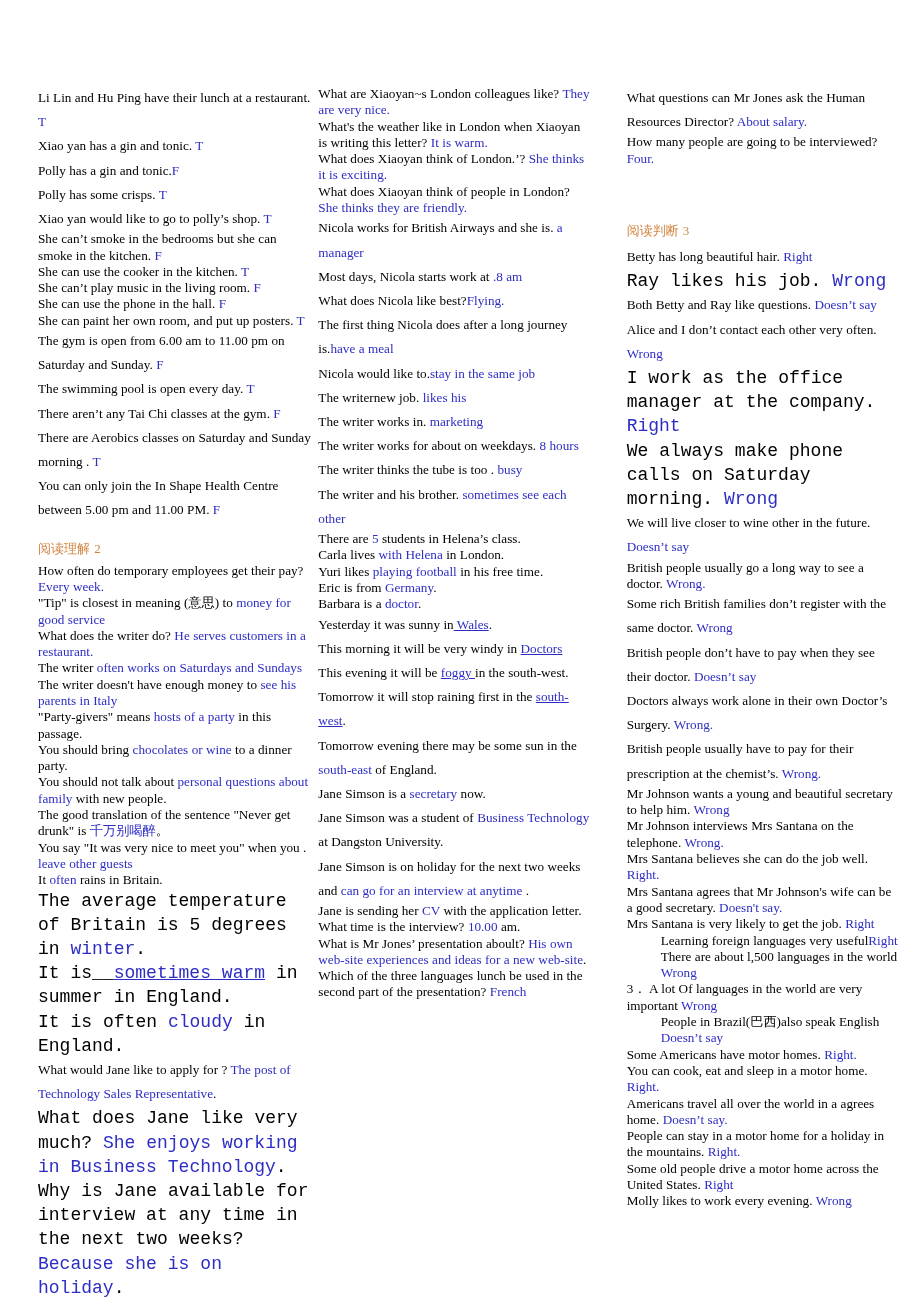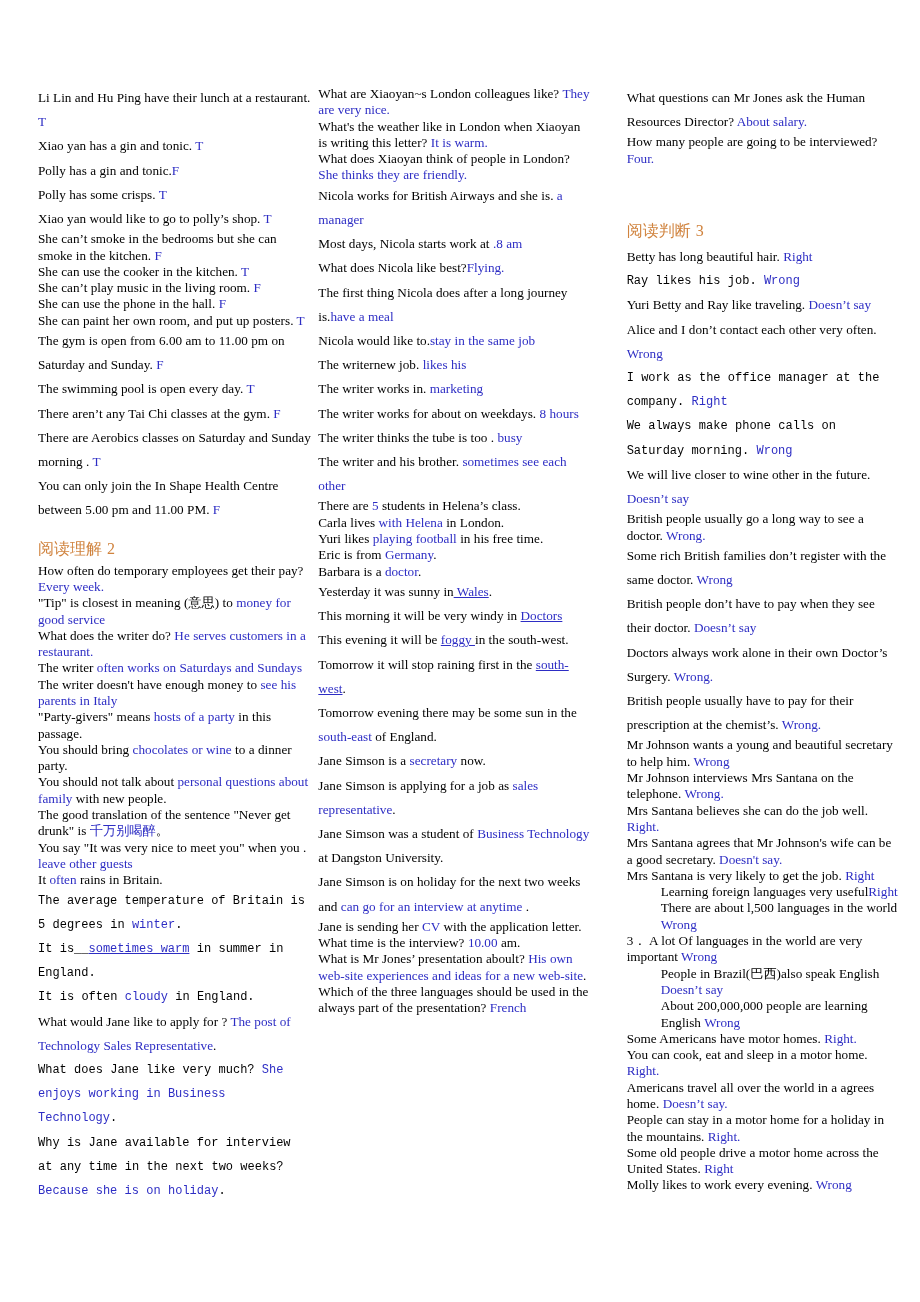--- a/index.html
+++ b/index.html
@@ -41,28 +41,28 @@
     font-size: 13.2px;
     line-height: 16.3px;
     text-align: left;
     margin: 0;
     padding: 0;
     word-spacing: 0.1px;
   }
   .ln.loose { line-height: 24.2px; }
   .ln.mono {
     font-family: "Liberation Mono", "DejaVu Sans Mono", monospace;
-    font-size: 12px;
+    font-size: 18px;
     line-height: 24.2px;
     letter-spacing: 0px;
   }
   .ln.indent { padding-left: 34px; }
 
   .heading {
-    font-size: 16px;
+    font-size: 13px;
     line-height: 24px;
     color: #d0833e;
     margin: 0;
     padding-top: 14px;
     padding-bottom: 2px;
     font-family: "DejaVu Sans", "Liberation Sans", sans-serif;
   }
   .heading .num {
     font-family: "Liberation Serif", serif;
     color: #d0833e;
@@ -109,20 +109,21 @@
         <div class="ln mono"><span class="blk">The average temperature of Britain is 5 degrees in </span><span class="ans">winter</span><span class="blk">.</span></div>
         <div class="ln mono"><span class="blk">It is__</span><span class="ans u">sometimes warm</span><span class="blk">  in summer in England.</span></div>
         <div class="ln mono"><span class="blk">It is often </span><span class="ans">cloudy</span><span class="blk">     in England.</span></div>
         <div class="ln loose"><span class="blk">What would Jane like to apply for ? </span><span class="ans">The post of Technology Sales Representative</span><span class="blk">.</span></div>
         <div class="ln mono"><span class="blk">What does Jane like very much? </span><span class="ans">She enjoys working in Business Technology</span><span class="blk">.</span></div>
         <div class="ln mono"><span class="blk">Why is Jane available for interview at any time in the next two weeks? </span><span class="ans">Because she is on holiday</span><span class="blk">.</span></div>
       </div>
     <div class="column">
         <div class="ln"><span class="blk">What are Xiaoyan~s London colleagues like? </span><span class="ans">They are very nice.</span></div>
         <div class="ln"><span class="blk">What's the weather like in London when Xiaoyan is writing this letter? </span><span class="ans">It is warm.</span></div>
+        <div class="ln"><span class="blk">What does Xiaoyan think of London.’? </span><span class="ans">She thinks it is exciting.</span></div>
         <div class="ln"><span class="blk">What does Xiaoyan think of people in London? </span><span class="ans">She thinks they are friendly.</span></div>
         <div class="ln loose"><span class="blk">Nicola works for British Airways and she is. </span><span class="ans">a manager</span></div>
         <div class="ln loose"><span class="blk">Most days, Nicola starts work at </span><span class="ans">.8 am</span></div>
         <div class="ln loose"><span class="blk">What does Nicola like best?</span><span class="ans">Flying.</span></div>
         <div class="ln loose"><span class="blk">The first thing Nicola does after a long journey is.</span><span class="ans">have a meal</span></div>
         <div class="ln loose"><span class="blk">Nicola would like to.</span><span class="ans">stay in the same job</span></div>
         <div class="ln loose"><span class="blk">The writernew job. </span><span class="ans">likes his</span></div>
         <div class="ln loose"><span class="blk">The writer works in. </span><span class="ans">marketing</span></div>
         <div class="ln loose"><span class="blk">The writer works for about on weekdays. </span><span class="ans">8 hours</span></div>
         <div class="ln loose"><span class="blk">The writer thinks the tube is too . </span><span class="ans">busy</span></div>
@@ -131,55 +132,53 @@
         <div class="ln"><span class="blk">Carla lives </span><span class="ans">with Helena</span><span class="blk"> in London.</span></div>
         <div class="ln"><span class="blk">Yuri likes </span><span class="ans">playing football</span><span class="blk"> in his free time.</span></div>
         <div class="ln"><span class="blk">Eric is from </span><span class="ans">Germany</span><span class="blk">.</span></div>
         <div class="ln"><span class="blk">Barbara is a </span><span class="ans">doctor</span><span class="blk">.</span></div>
         <div class="ln loose"><span class="blk">Yesterday it was sunny in</span><span class="ans u"> Wales</span><span class="blk">.</span></div>
         <div class="ln loose"><span class="blk">This morning it will be very windy in </span><span class="ans u">Doctors</span></div>
         <div class="ln loose"><span class="blk">This evening it will be </span><span class="ans u">foggy </span><span class="blk">in the south-west.</span></div>
         <div class="ln loose"><span class="blk">Tomorrow it will stop raining first in the </span><span class="ans u">south-west</span><span class="blk">.</span></div>
         <div class="ln loose"><span class="blk">Tomorrow evening there may be some sun in the </span><span class="ans">south-east</span><span class="blk"> of England.</span></div>
         <div class="ln loose"><span class="blk">Jane Simson is a</span><span class="ans"> secretary</span><span class="blk"> now.</span></div>
-        <div class="ln loose"><span class="blk">Jane Simson is applying for a job as </span><span class="ans">sales representative</span><span class="blk">.</span></div>
         <div class="ln loose"><span class="blk">Jane Simson was a student of</span><span class="ans"> Business Technology </span><span class="blk">at Dangston University.</span></div>
         <div class="ln loose"><span class="blk">Jane Simson is on holiday for the next two weeks and </span><span class="ans">can go for an interview at anytime </span><span class="blk">.</span></div>
         <div class="ln"><span class="blk">Jane is sending her</span><span class="ans"> CV </span><span class="blk">with the application letter.</span></div>
         <div class="ln"><span class="blk">What time is the interview? </span><span class="ans">10.00</span><span class="blk"> am.</span></div>
         <div class="ln"><span class="blk">What is Mr Jones’ presentation aboult? </span><span class="ans">His own web-site experiences and ideas for a new web-site</span><span class="blk">.</span></div>
-        <div class="ln"><span class="blk">Which of the three languages should be used in the always part of the presentation? </span><span class="ans">French</span></div>
+        <div class="ln"><span class="blk">Which of the three languages lunch be used in the second part of the presentation? </span><span class="ans">French</span></div>
       </div>
     <div class="column">
         <div class="ln loose"><span class="blk">What questions can Mr Jones ask the Human Resources Director? </span><span class="ans">About salary.</span></div>
         <div class="ln"><span class="blk">How many people are going to be interviewed? </span><span class="ans">Four.</span></div>
         <div class="gap-lg"></div>
         <div class="heading"><span>阅读判断 </span><span class="num">3</span></div>
         <div class="ln loose"><span class="blk">Betty has long beautiful hair. </span><span class="ans">Right</span></div>
         <div class="ln mono"><span class="blk">Ray likes his job. </span><span class="ans">Wrong</span></div>
-        <div class="ln loose"><span class="blk">Yuri Betty and Ray like traveling. </span><span class="ans">Doesn’t say</span></div>
+        <div class="ln loose"><span class="blk">Both Betty and Ray like questions. </span><span class="ans">Doesn’t say</span></div>
         <div class="ln loose"><span class="blk">Alice and I don’t contact each other very often. </span><span class="ans">Wrong</span></div>
         <div class="ln mono"><span class="blk">I work as the office manager at the company.  </span><span class="ans">Right</span></div>
         <div class="ln mono"><span class="blk">We always make phone calls on Saturday morning.  </span><span class="ans">Wrong</span></div>
         <div class="ln loose"><span class="blk">We will live closer to wine other in the future. </span><span class="ans">Doesn’t say</span></div>
         <div class="ln"><span class="blk">British people usually go a long way to see a doctor. </span><span class="ans">Wrong.</span></div>
         <div class="ln loose"><span class="blk">Some rich British families don’t register with the same doctor. </span><span class="ans">Wrong</span></div>
         <div class="ln loose"><span class="blk">British people don’t have to pay when they see their doctor. </span><span class="ans">Doesn’t say</span></div>
         <div class="ln loose"><span class="blk">Doctors always work alone in their own Doctor’s Surgery. </span><span class="ans">Wrong.</span></div>
         <div class="ln loose"><span class="blk">British people usually have to pay for their prescription at the chemist’s. </span><span class="ans">Wrong.</span></div>
         <div class="ln"><span class="blk">Mr Johnson wants a young and beautiful secretary to help him. </span><span class="ans">Wrong</span></div>
         <div class="ln"><span class="blk">Mr Johnson interviews Mrs Santana on the telephone. </span><span class="ans">Wrong.</span></div>
         <div class="ln"><span class="blk">Mrs Santana believes she can do the job well. </span><span class="ans">Right.</span></div>
         <div class="ln"><span class="blk">Mrs Santana agrees that Mr Johnson's wife can be a good secretary. </span><span class="ans">Doesn't say.</span></div>
         <div class="ln"><span class="blk">Mrs Santana is very likely to get the job. </span><span class="ans">Right</span></div>
         <div class="ln indent"><span class="blk">Learning foreign languages very useful</span><span class="ans">Right</span></div>
         <div class="ln indent"><span class="blk">There are about l,500 languages in the world </span><span class="ans">Wrong</span></div>
         <div class="ln"><span class="blk">3．  A lot Of languages in the world are very important </span><span class="ans">Wrong</span></div>
         <div class="ln indent"><span class="blk">People in Brazil(巴西)also speak English </span><span class="ans">Doesn’t say</span></div>
-        <div class="ln indent"><span class="blk">About 200,000,000 people are learning English </span><span class="ans">Wrong</span></div>
         <div class="ln"><span class="blk">Some Americans have motor homes. </span><span class="ans">Right.</span></div>
         <div class="ln"><span class="blk">You can cook, eat and sleep in a motor home. </span><span class="ans">Right.</span></div>
         <div class="ln"><span class="blk">Americans travel all over the world in a agrees home. </span><span class="ans">Doesn’t say.</span></div>
         <div class="ln"><span class="blk">People can stay in a motor home for a holiday in the mountains. </span><span class="ans">Right.</span></div>
         <div class="ln"><span class="blk">Some old people drive a motor home across the United States. </span><span class="ans">Right</span></div>
         <div class="ln"><span class="blk">Molly likes to work every evening. </span><span class="ans">Wrong</span></div>
       </div>
   </div>
 </div>
 

